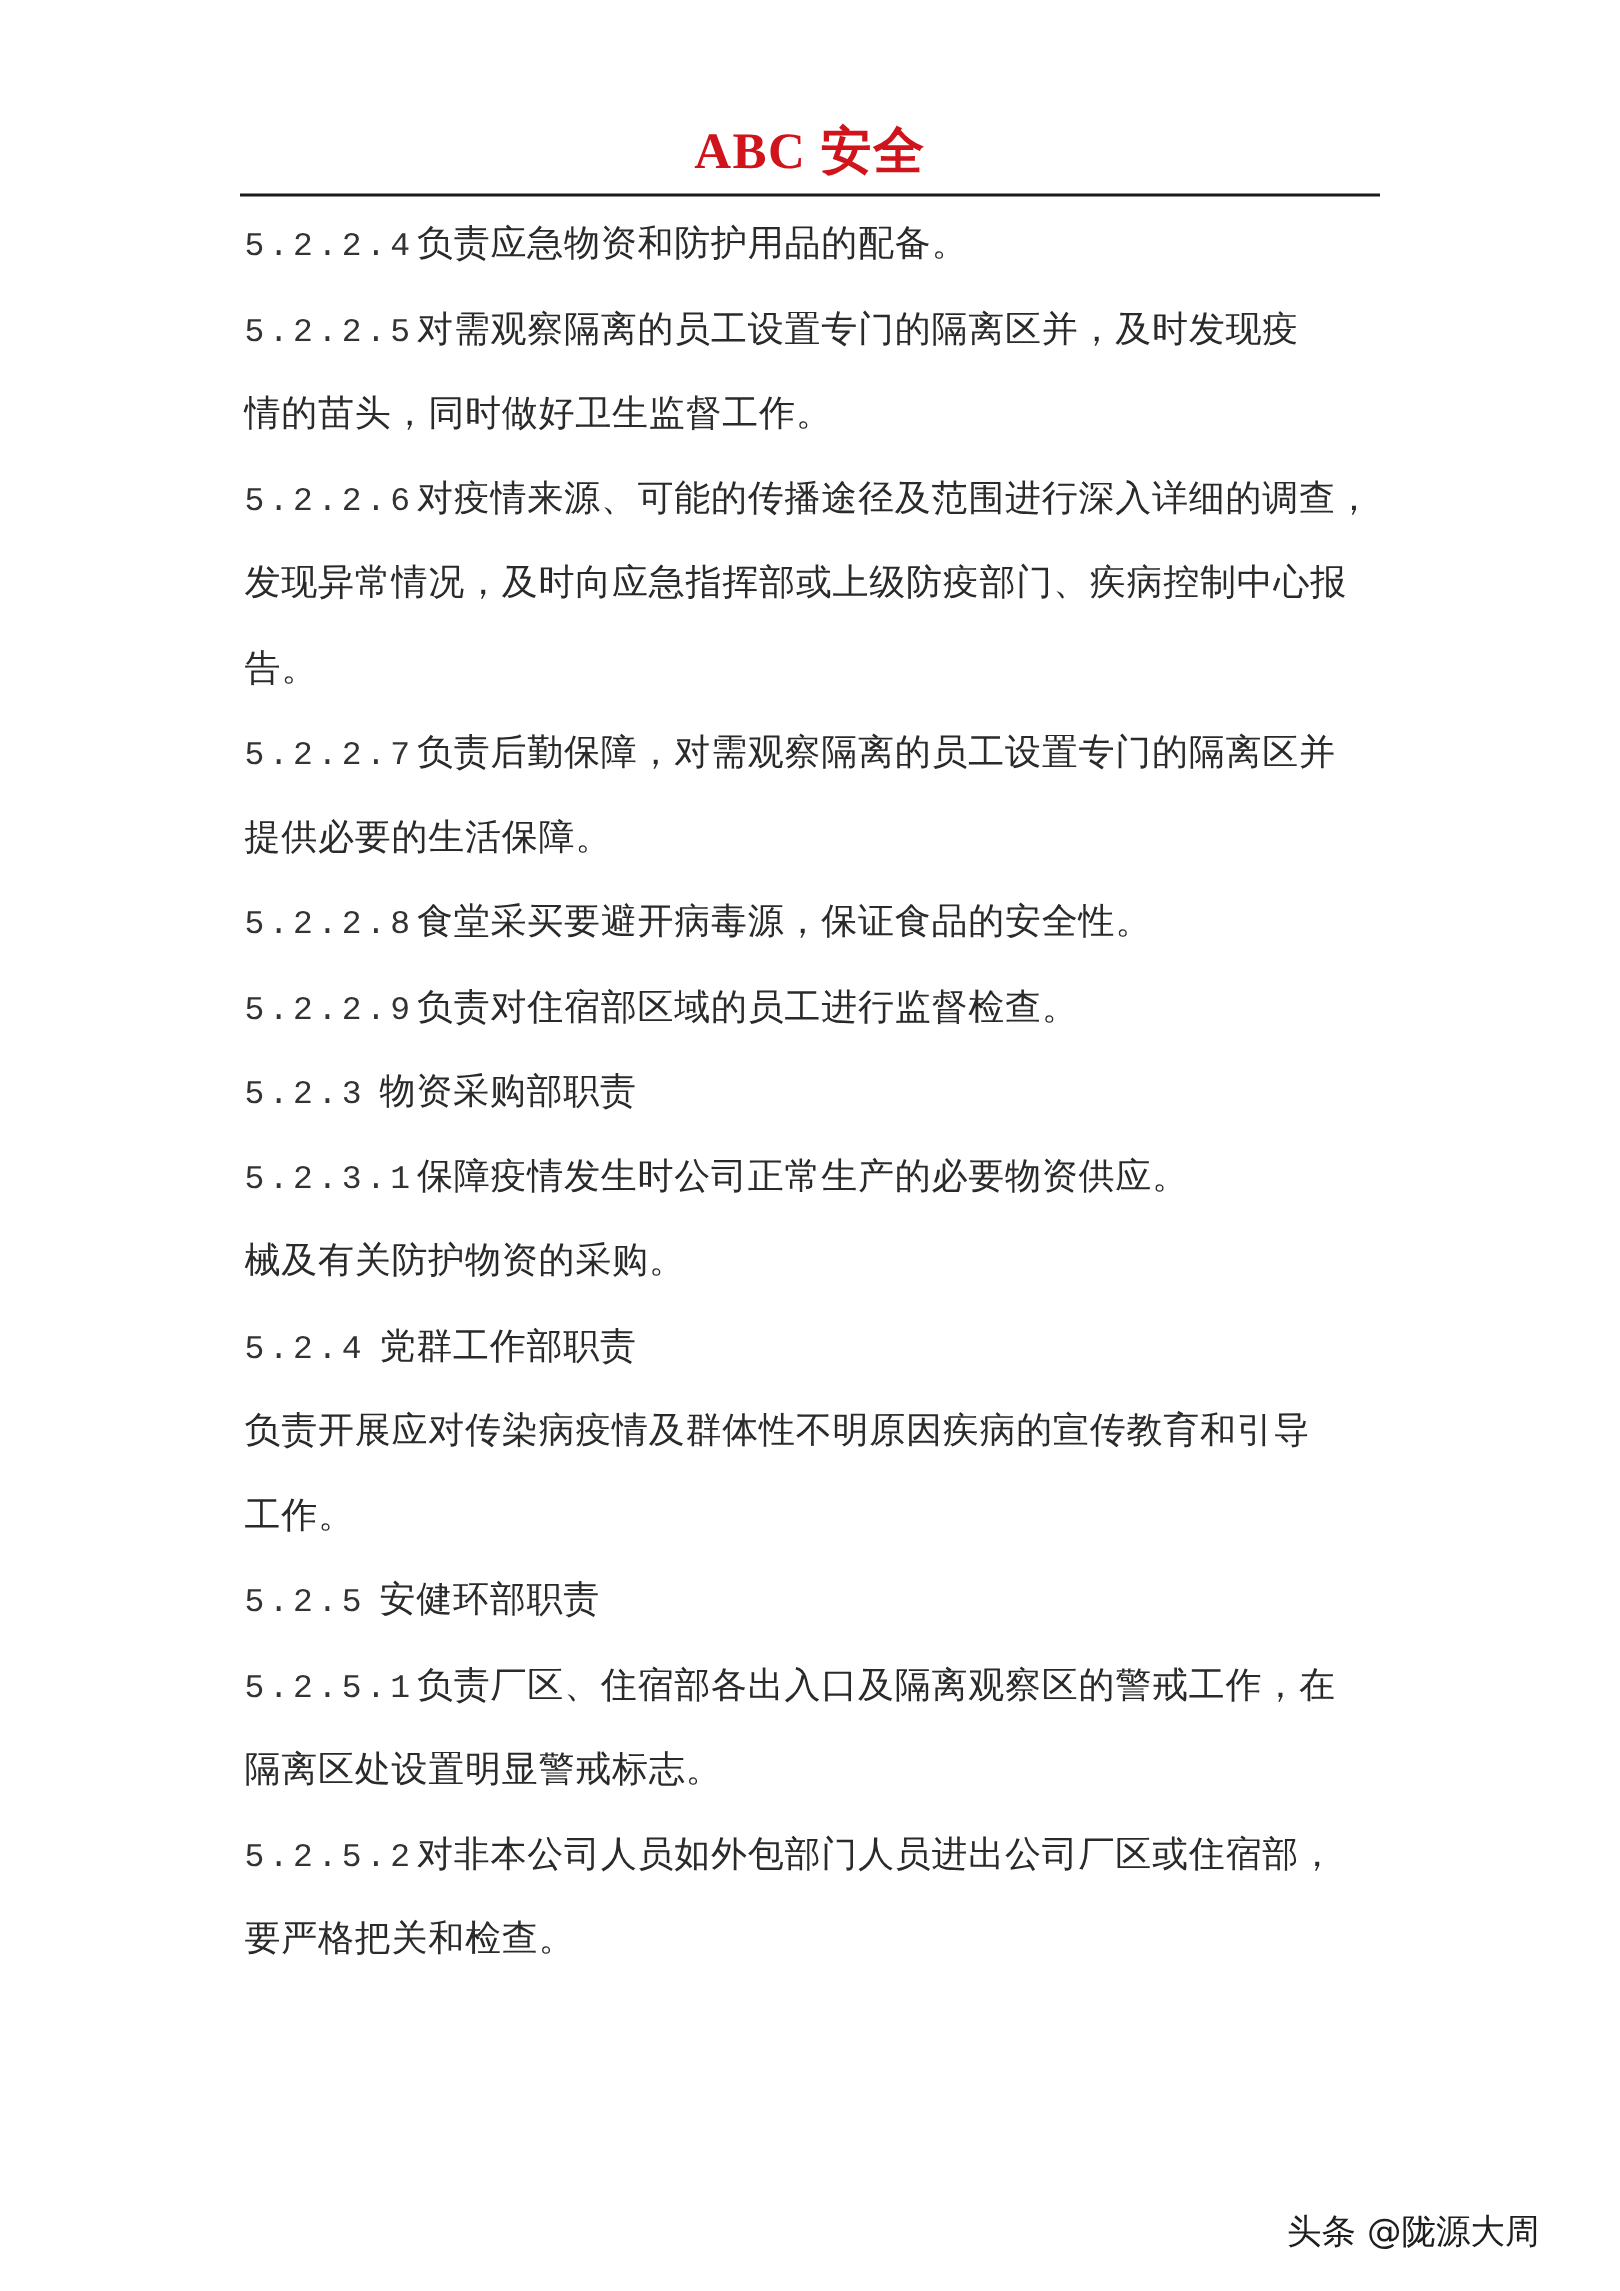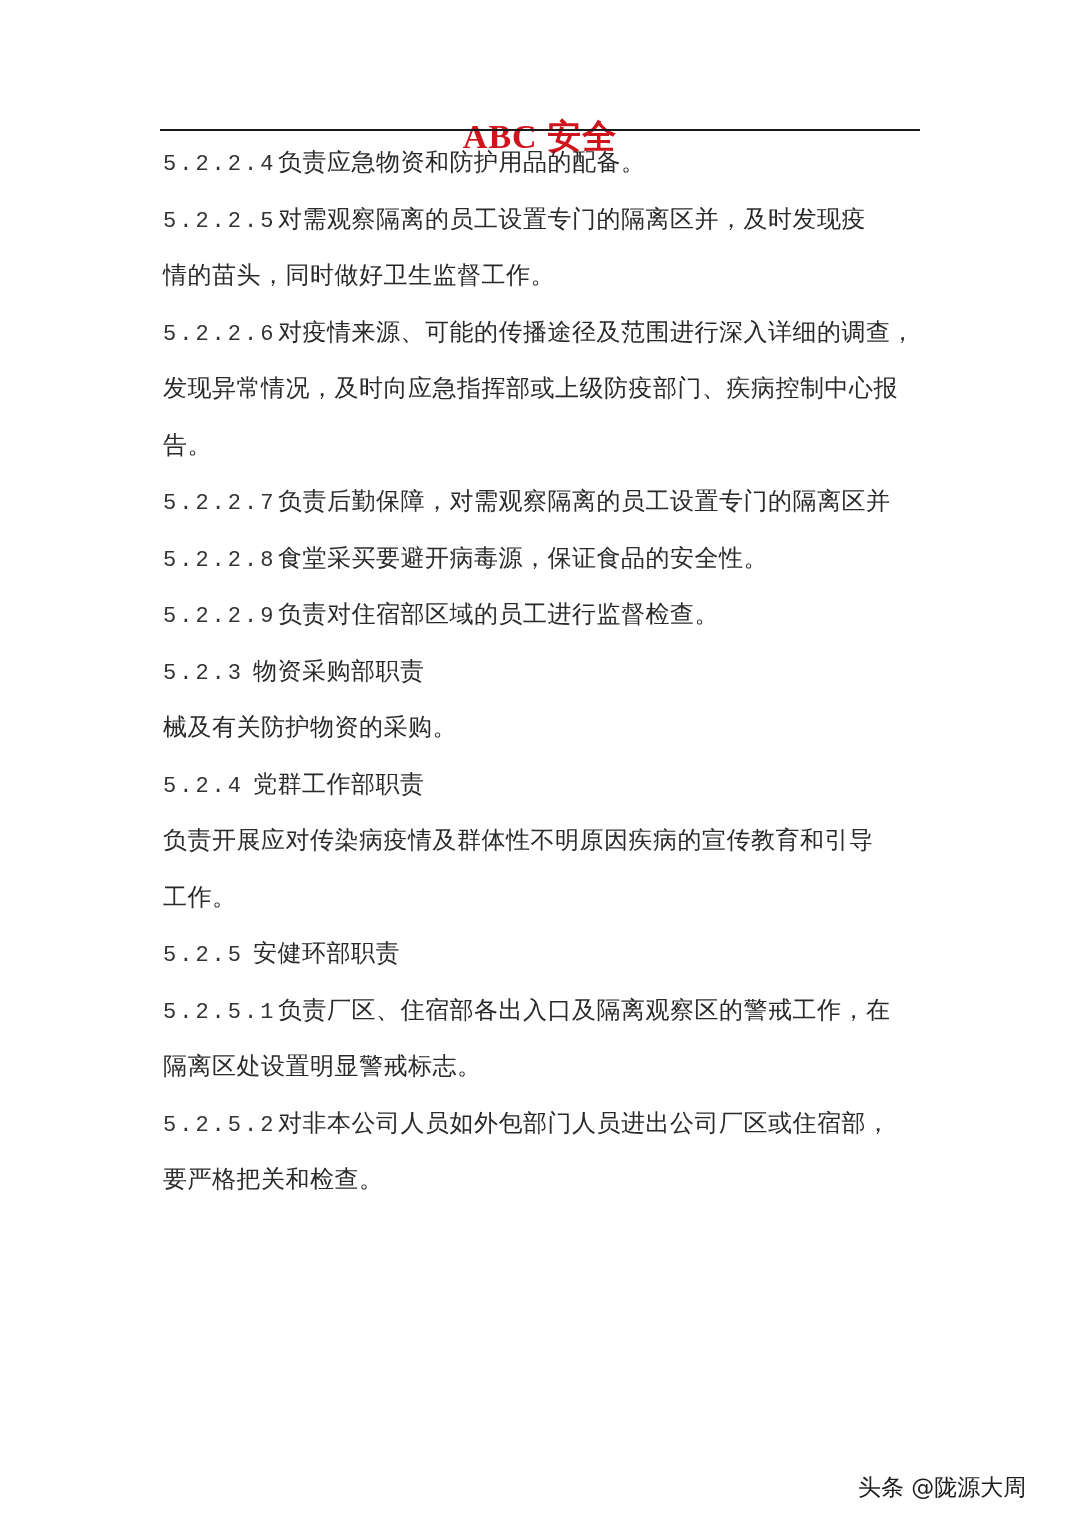--- a/index.html
+++ b/index.html
@@ -1,20 +1,20 @@
 <!DOCTYPE html>
 <html><head>
 <meta charset="utf-8">
 <style>
   html, body { margin: 0; padding: 0; background: #ffffff; }
   body { width: 1080px; height: 1527px; position: relative; overflow: hidden;
          font-family: "DejaVu Serif", "Liberation Serif", serif; color: #2a2a2a; }
   .header-title { position: absolute; top: 78px; left: 0; width: 1080px; text-align: center;
          font-family: "Liberation Serif", "DejaVu Serif", serif; font-weight: bold;
-         font-size: 34px; color: #d0141c; letter-spacing: 1px; margin-top: 36px; }
+         font-size: 34px; color: #d0141c; letter-spacing: 1px; }
   .header-rule { position: absolute; top: 129px; left: 160px; width: 760px; height: 2px; background: #1a1a1a; }
   .lines { position: absolute; top: 140px; left: 163px; width: 760px; }
   .line { height: 56.5px; line-height: 44px; font-size: 24px; white-space: nowrap; letter-spacing: 0.5px; }
   .num { display: inline-block; font-family: Liberation Mono, monospace; font-size: 22px;
          letter-spacing: 3px; color: #333; }
   .num.n4 { width: 115px; }
   .num.n3 { width: 90px; }
   .txt { font-family: Liberation Mono, monospace; }
   .watermark { position: absolute; top: 1472px; left: 858px; font-family: "DejaVu Sans", sans-serif;
          font-size: 23px; color: #1e1e1e; text-shadow: 1px 1px 0 #ffffff, -1px -1px 0 #ffffff; }
@@ -27,23 +27,25 @@
   <div class="header-rule"></div>
 
   <div class="lines">
     <div class="line"><span class="num n4">5.2.2.4</span><span class="txt">负责应急物资和防护用品的配备。</span></div>
     <div class="line"><span class="num n4">5.2.2.5</span><span class="txt">对需观察隔离的员工设置专门的隔离区并，及时发现疫</span></div>
     <div class="line"><span class="txt">情的苗头，同时做好卫生监督工作。</span></div>
     <div class="line"><span class="num n4">5.2.2.6</span><span class="txt">对疫情来源、可能的传播途径及范围进行深入详细的调查，</span></div>
     <div class="line"><span class="txt">发现异常情况，及时向应急指挥部或上级防疫部门、疾病控制中心报</span></div>
     <div class="line"><span class="txt">告。</span></div>
     <div class="line"><span class="num n4">5.2.2.7</span><span class="txt">负责后勤保障，对需观察隔离的员工设置专门的隔离区并</span></div>
+    <div class="line"><span class="txt">提供必要的生活保障。</span></div>
     <div class="line"><span class="num n4">5.2.2.8</span><span class="txt">食堂采买要避开病毒源，保证食品的安全性。</span></div>
     <div class="line"><span class="num n4">5.2.2.9</span><span class="txt">负责对住宿部区域的员工进行监督检查。</span></div>
     <div class="line"><span class="num n3">5.2.3</span><span class="txt">物资采购部职责</span></div>
+    <div class="line"><span class="num n4">5.2.3.1</span><span class="txt">保障疫情发生时公司正常生产的必要物资供应。</span></div>
     <div class="line"><span class="txt">械及有关防护物资的采购。</span></div>
     <div class="line"><span class="num n3">5.2.4</span><span class="txt">党群工作部职责</span></div>
     <div class="line"><span class="txt">负责开展应对传染病疫情及群体性不明原因疾病的宣传教育和引导</span></div>
     <div class="line"><span class="txt">工作。</span></div>
     <div class="line"><span class="num n3">5.2.5</span><span class="txt">安健环部职责</span></div>
     <div class="line"><span class="num n4">5.2.5.1</span><span class="txt">负责厂区、住宿部各出入口及隔离观察区的警戒工作，在</span></div>
     <div class="line"><span class="txt">隔离区处设置明显警戒标志。</span></div>
     <div class="line"><span class="num n4">5.2.5.2</span><span class="txt">对非本公司人员如外包部门人员进出公司厂区或住宿部，</span></div>
     <div class="line"><span class="txt">要严格把关和检查。</span></div>
   </div>

